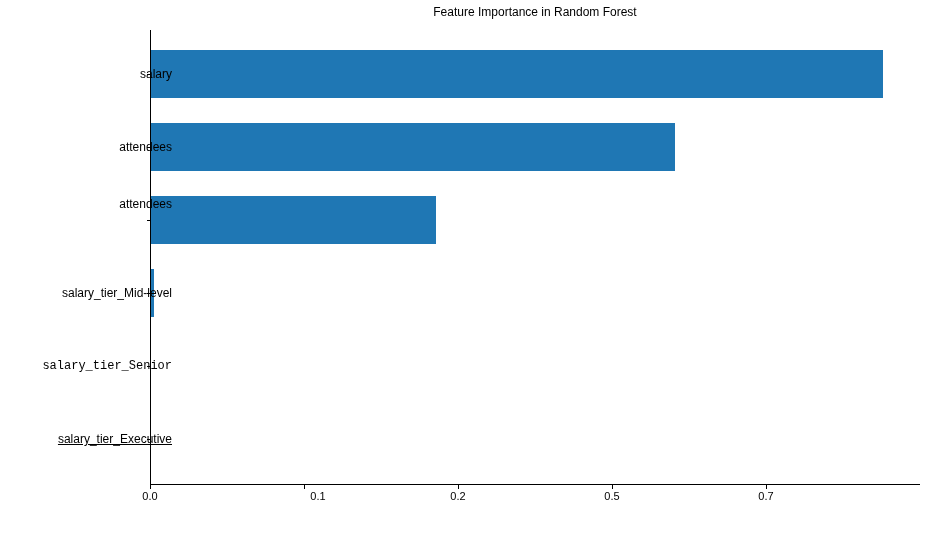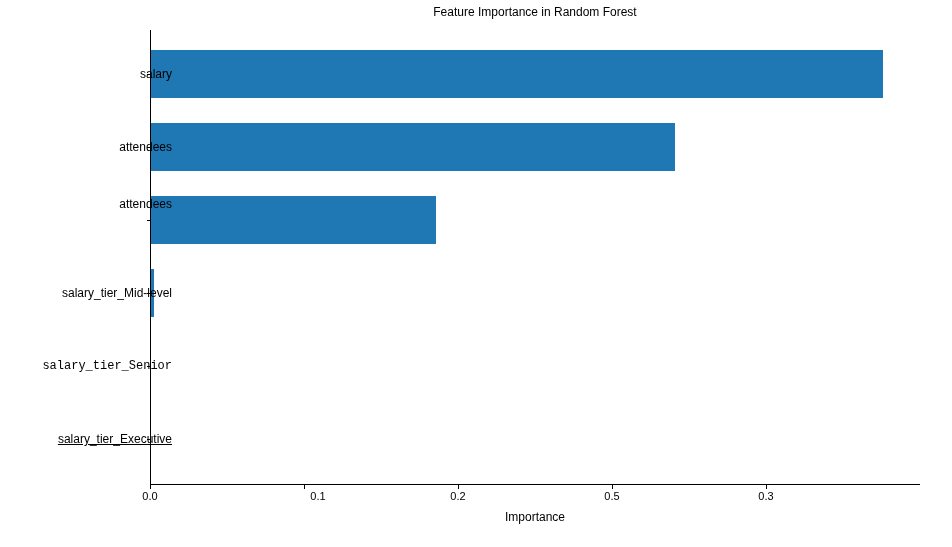--- a/index.html
+++ b/index.html
@@ -112,23 +112,22 @@
   <div class="x-tick" style="left: 0px;"></div>
   <div class="x-tick" style="left: 154px;"></div>
   <div class="x-tick" style="left: 308px;"></div>
   <div class="x-tick" style="left: 462px;"></div>
   <div class="x-tick" style="left: 616px;"></div>
 
   <div class="x-tick-label" style="left: 0px;">0.0</div>
   <div class="x-tick-label" style="left: 168px;">0.1</div>
   <div class="x-tick-label" style="left: 308px;">0.2</div>
   <div class="x-tick-label" style="left: 462px;">0.5</div>
-  <div class="x-tick-label" style="left: 616px;">0.3</div>
+  <div class="x-tick-label" style="left: 616px;">0.7</div>
 
-  <div class="x-axis-label">Importance</div>
 </div>
 
 <div class="y-tick-label" style="top: 74px;">salary</div>
 <div class="y-tick-label" style="top: 147px;">attendees</div>
 <div class="y-tick-label" style="top: 204px;">attendees</div>
 <div class="y-tick-label" style="top: 293px;">salary_tier_Mid-level</div>
 <div class="y-tick-label" style="top: 366px; font-family: Liberation Mono, monospace;">salary_tier_Senior</div>
 <div class="y-tick-label" style="top: 439px; text-decoration: underline;">salary_tier_Executive</div>
 
 </body></html>

